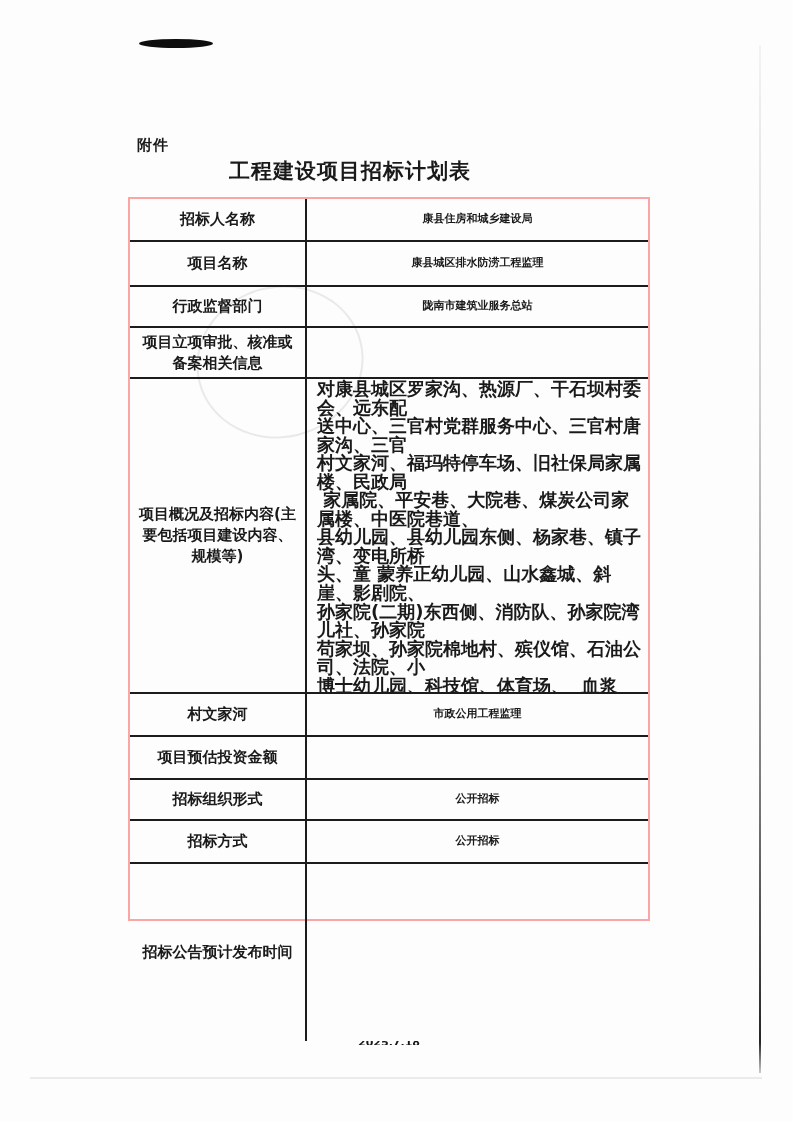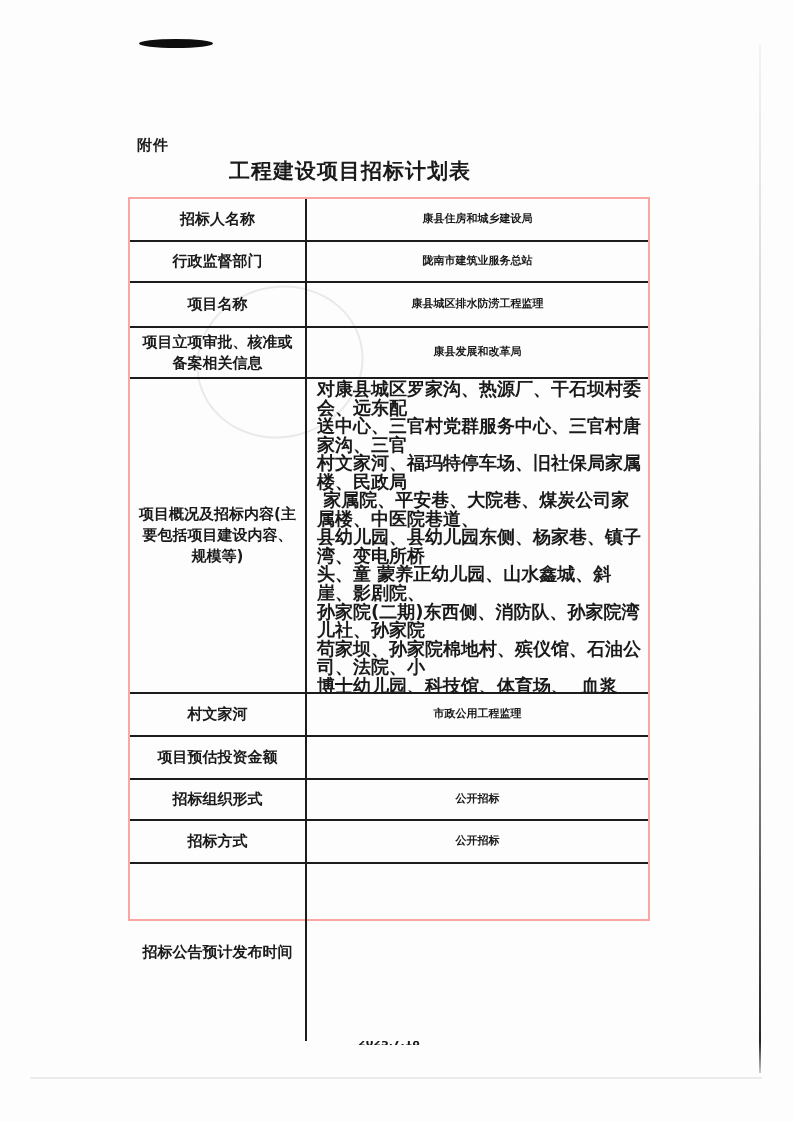--- a/index.html
+++ b/index.html
@@ -91,33 +91,32 @@
 
 <div class="stamp-artifact"></div>
 
 <div class="bid-table">
 
   <div class="t-row h45">
     <div class="cell-label">招标人名称</div>
     <div class="cell-value">康县住房和城乡建设局</div>
   </div>
 
+  <div class="t-row h47">
+    <div class="cell-label">项目名称</div>
+    <div class="cell-value">康县城区排水防涝工程监理</div>
+  </div>
+
   <div class="t-row h43">
     <div class="cell-label">行政监督部门</div>
     <div class="cell-value">陇南市建筑业服务总站</div>
   </div>
 
-  <div class="t-row h47">
-    <div class="cell-label">项目名称</div>
-    <div class="cell-value">康县城区排水防涝工程监理</div>
-  </div>
-
   <div class="t-row h53">
     <div class="cell-label">项目立项审批、核准或备案相关信息</div>
-    <div class="cell-value">康县发展和改革局</div>
   </div>
 
   <div class="t-row h317">
     <div class="cell-label">项目概况及招标内容(主要包括项目建设内容、规模等)</div>
     <div class="cell-value para">对康县城区罗家沟、热源厂、干石坝村委会、远东配
 送中心、三官村党群服务中心、三官村唐家沟、三官
 村文家河、福玛特停车场、旧社保局家属楼、民政局
  家属院、平安巷、大院巷、煤炭公司家属楼、中医院巷道、
 县幼儿园、县幼儿园东侧、杨家巷、镇子湾、变电所桥
 头、童 蒙养正幼儿园、山水鑫城、斜崖、影剧院、

